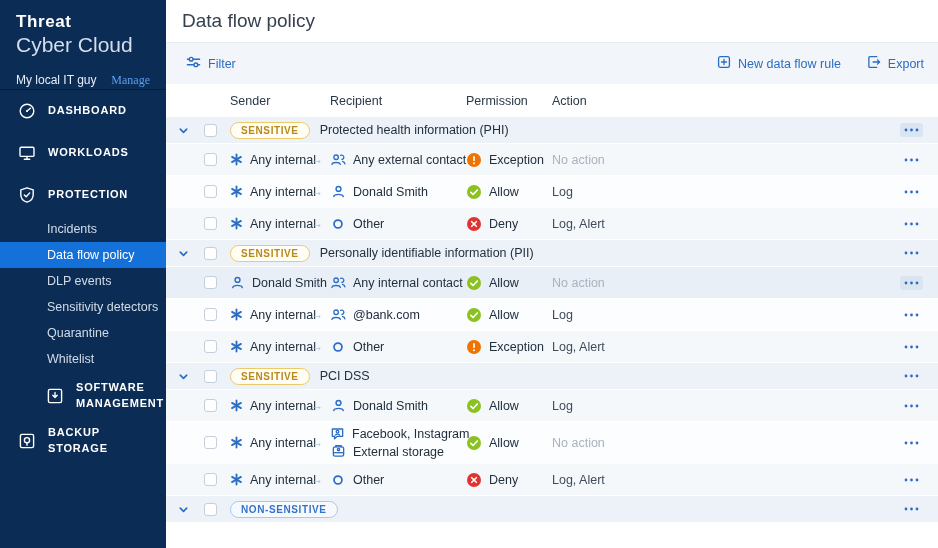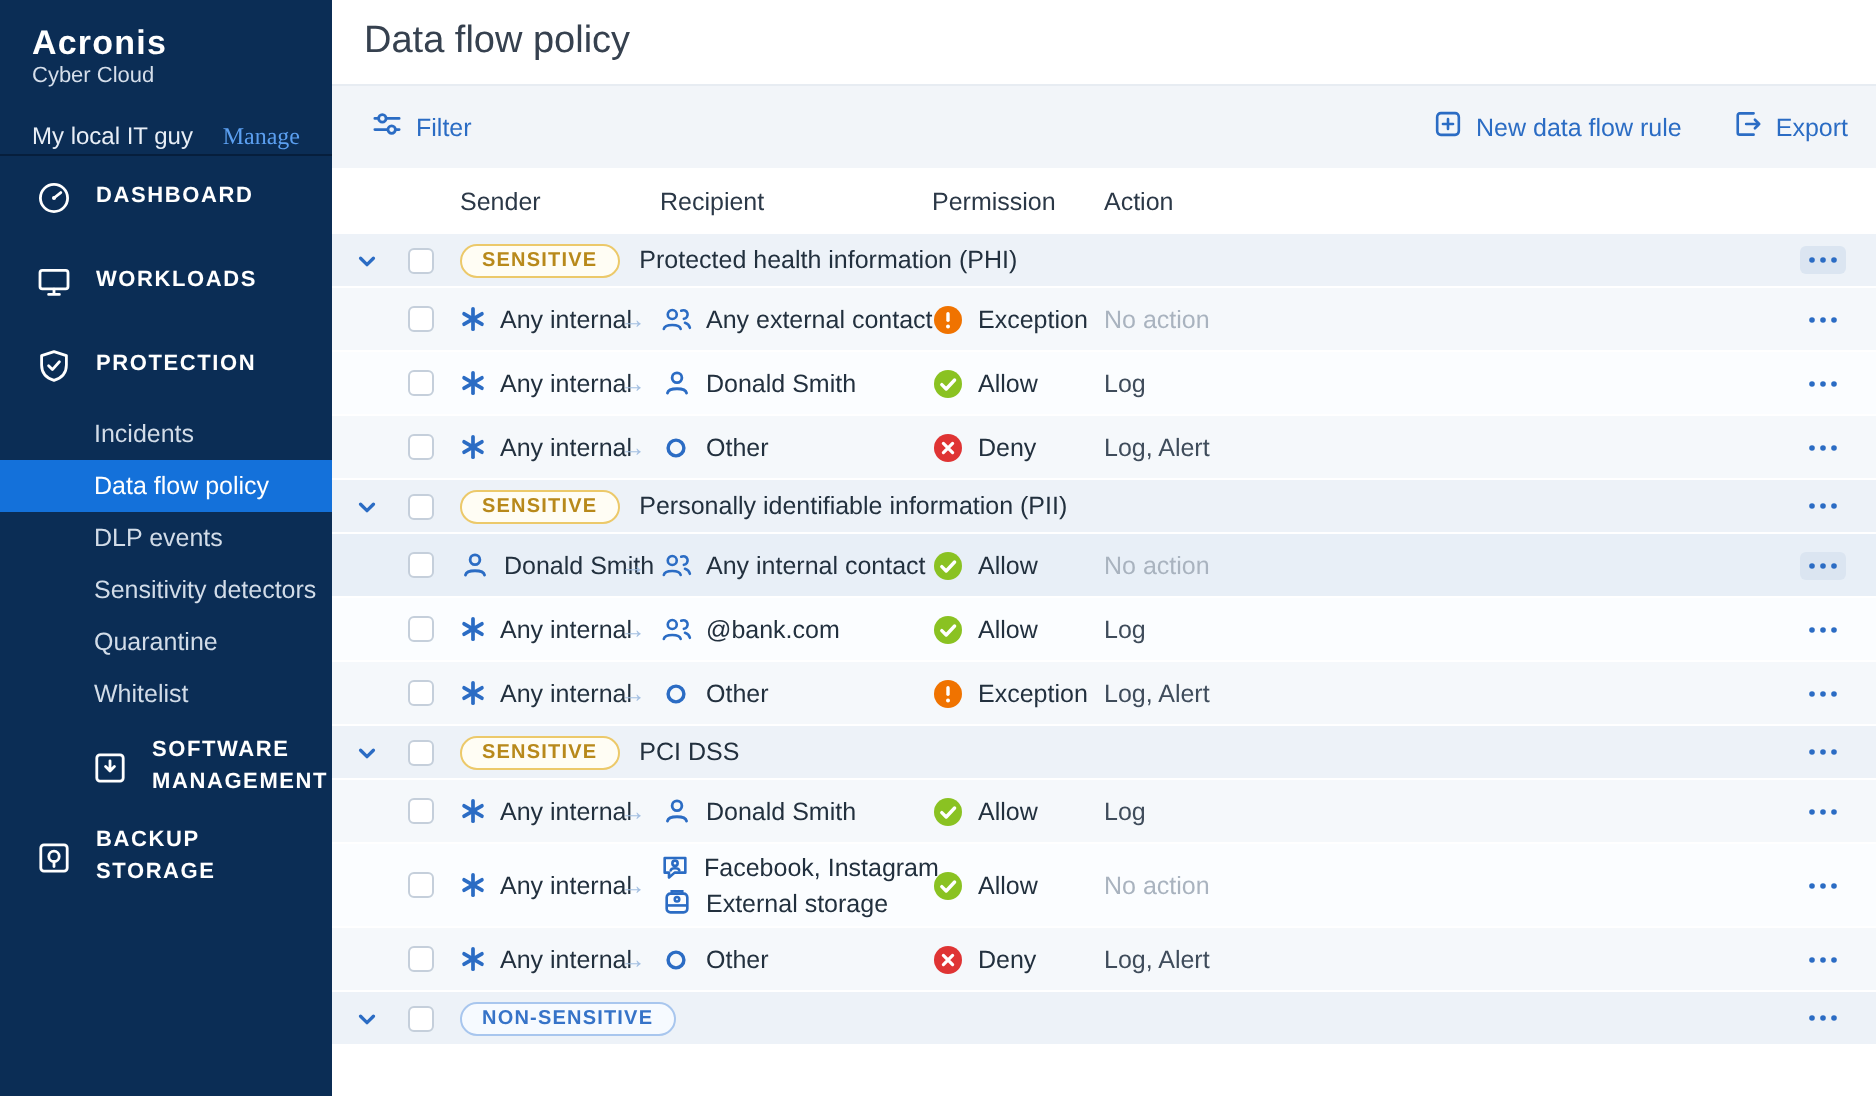--- a/index.html
+++ b/index.html
@@ -12,21 +12,21 @@
   }
   *{margin:0;padding:0;box-sizing:border-box;}
   html,body{width:938px;height:548px;overflow:hidden;background:#fff;
     font-family:"Liberation Sans", sans-serif;}
   .app{display:flex;width:938px;height:548px;}
 
   
   .sidebar{width:166px;min-width:166px;height:100%;background:var(--sidebar-bg);color:#fff;}
   .brand{padding:12px 16px 0;}
   .brand1{font-size:17px;font-weight:700;letter-spacing:.6px;line-height:1.15;}
-  .brand2{font-size:11px;font-weight:400;color:#d5deea;line-height:1.2;}
+  .brand2{font-size:21px;font-weight:400;color:#d5deea;line-height:1.2;}
   .account-row{display:flex;justify-content:space-between;align-items:center;margin:16px 16px 0;font-size:12px;color:#e8eef6;}
   .manage-link{color:#5b9ff0;cursor:pointer;text-decoration:none;font-size:12px;font-family:Liberation Serif, serif;}
   .tenant{margin:10px 12px 12px;height:26px;background:#1a4472;border-radius:4px;
     display:flex;align-items:center;gap:8px;padding:0 10px;font-size:12.5px;cursor:pointer;}
   .tenant .t-label{flex:1;}
   .side-head{border-bottom:1px solid #061e3c;padding-bottom:1px;}
   .nav-top{height:42px;display:flex;align-items:center;gap:12px;padding-left:18px;
     font-size:11px;font-weight:700;letter-spacing:.8px;color:#fff;cursor:pointer;}
   .nav-top .nlabel{width:104px;line-height:1.4;}
   .nav-ic{width:18px;height:18px;display:flex;align-items:center;justify-content:center;}
@@ -78,21 +78,21 @@
   .group-title{color:var(--ink);}
 </style>
 </head>
 <body>
 
 <div class="app">
 
   <aside class="sidebar">
     <div class="side-head">
       <div class="brand">
-        <div class="brand1">Acronis</div>
+        <div class="brand1">Threat</div>
         <div class="brand2">Cyber Cloud</div>
       </div>
       <div class="account-row">
         <span>My local IT guy</span>
         <a class="manage-link">Manage</a>
       </div>
     </div>
     <nav id="nav">
         <div class="nav-top">
           <span class="nav-ic">

